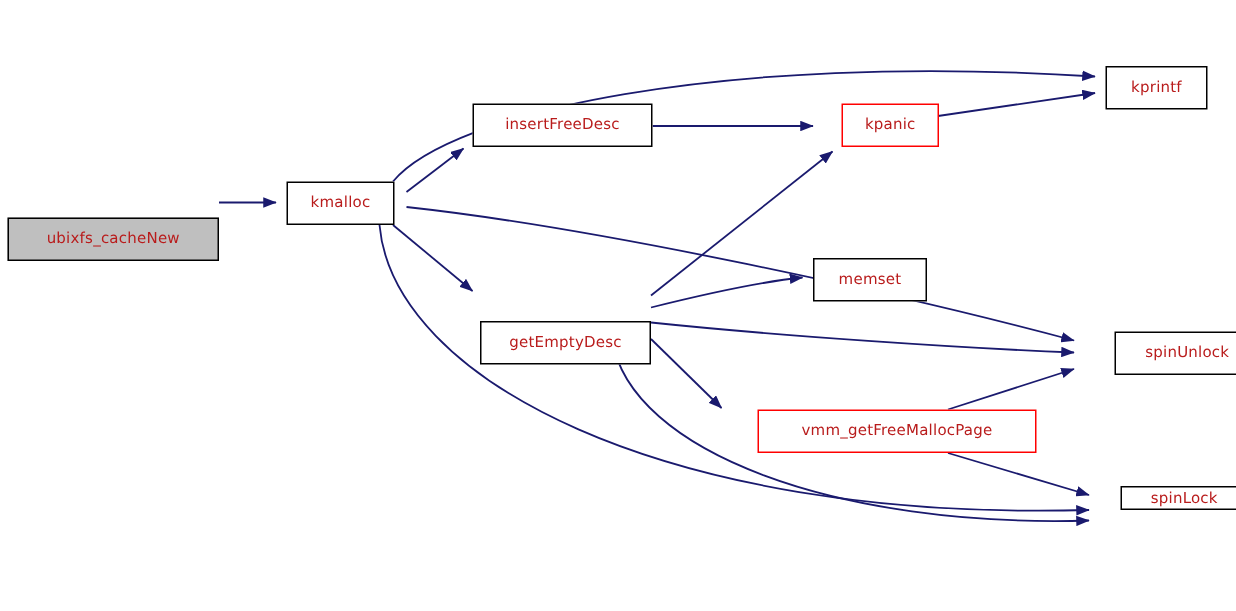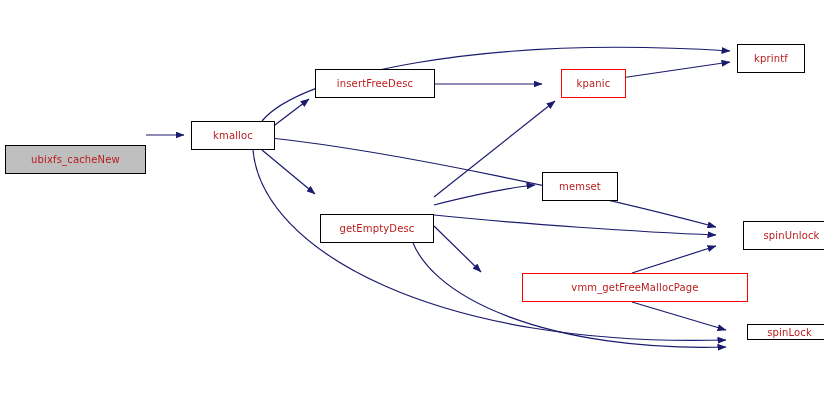--- a/index.html
+++ b/index.html
@@ -76,39 +76,39 @@
         <path d="M408,226 C420,302 560,352 726,347" fill="none" stroke="#1a1a6e" stroke-width="1.2" marker-end="url(#arrowhead)"></path>
         <path d="M632,273 L716,246" fill="none" stroke="#1a1a6e" stroke-width="1.2" marker-end="url(#arrowhead)"></path>
         <path d="M632,302 L726,330" fill="none" stroke="#1a1a6e" stroke-width="1.2" marker-end="url(#arrowhead)"></path>
       </g>
   </svg>
 
   <div id="nodes-group">
       <div class="node gray" style="left: 5px; top: 121px; width: 141px; height: 29px;">
         <span class="node-label">ubixfs_cacheNew</span>
       </div>
-      <div class="node" style="left: 191px; top: 121px; width: 84px; height: 29px;">
+      <div class="node" style="left: 191px; top: 121px; width: 72px; height: 29px;">
         <span class="node-label">kmalloc</span>
       </div>
       <div class="node" style="left: 315px; top: 69px; width: 120px; height: 29px;">
         <span class="node-label">insertFreeDesc</span>
       </div>
       <div class="node red" style="left: 549px; top: 69px; width: 65px; height: 29px;">
         <span class="node-label">kpanic</span>
       </div>
       <div class="node" style="left: 737px; top: 44px; width: 68px; height: 29px;">
         <span class="node-label">kprintf</span>
       </div>
       <div class="node" style="left: 320px; top: 214px; width: 114px; height: 29px;">
         <span class="node-label">getEmptyDesc</span>
       </div>
       <div class="node" style="left: 542px; top: 172px; width: 76px; height: 29px;">
         <span class="node-label">memset</span>
       </div>
-      <div class="node red" style="left: 510px; top: 273px; width: 226px; height: 29px;">
+      <div class="node red" style="left: 493px; top: 273px; width: 186px; height: 29px;">
         <span class="node-label">vmm_getFreeMallocPage</span>
       </div>
       <div class="node" style="left: 743px; top: 221px; width: 97px; height: 29px;">
         <span class="node-label">spinUnlock</span>
       </div>
       <div class="node" style="left: 747px; top: 324px; width: 85px; height: 16px; align-items: center;">
         <span class="node-label">spinLock</span>
       </div>
     </div>
 

